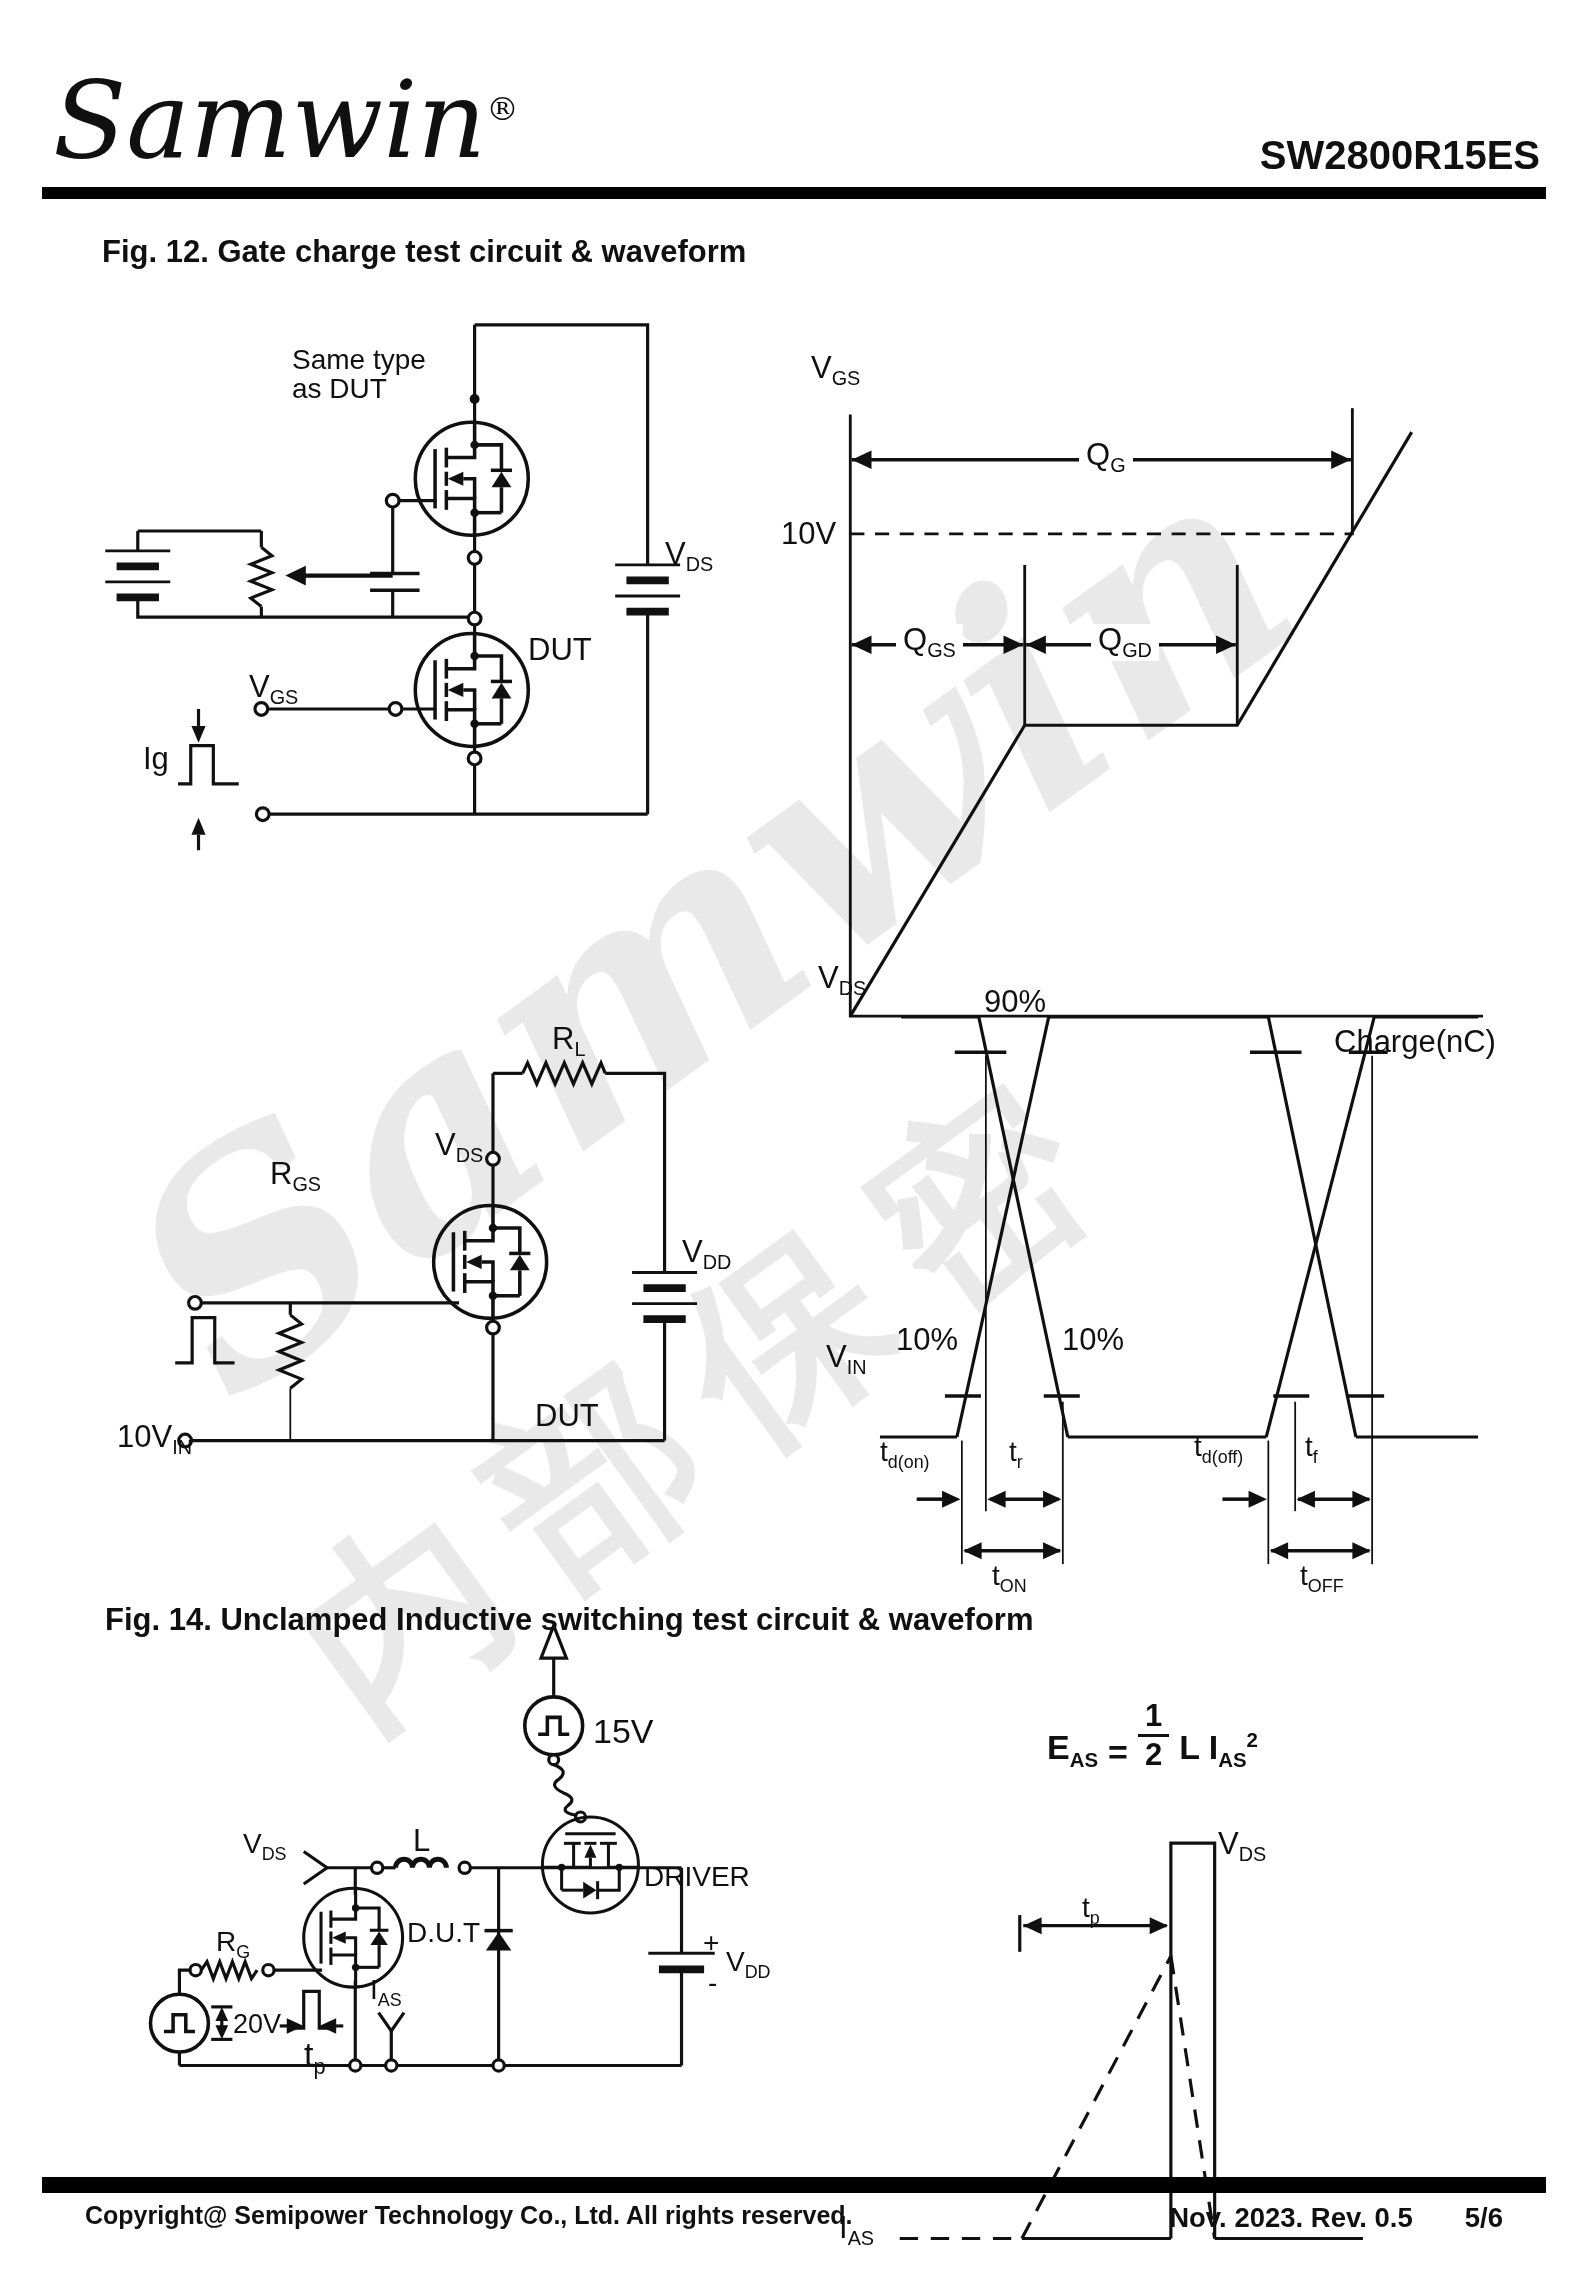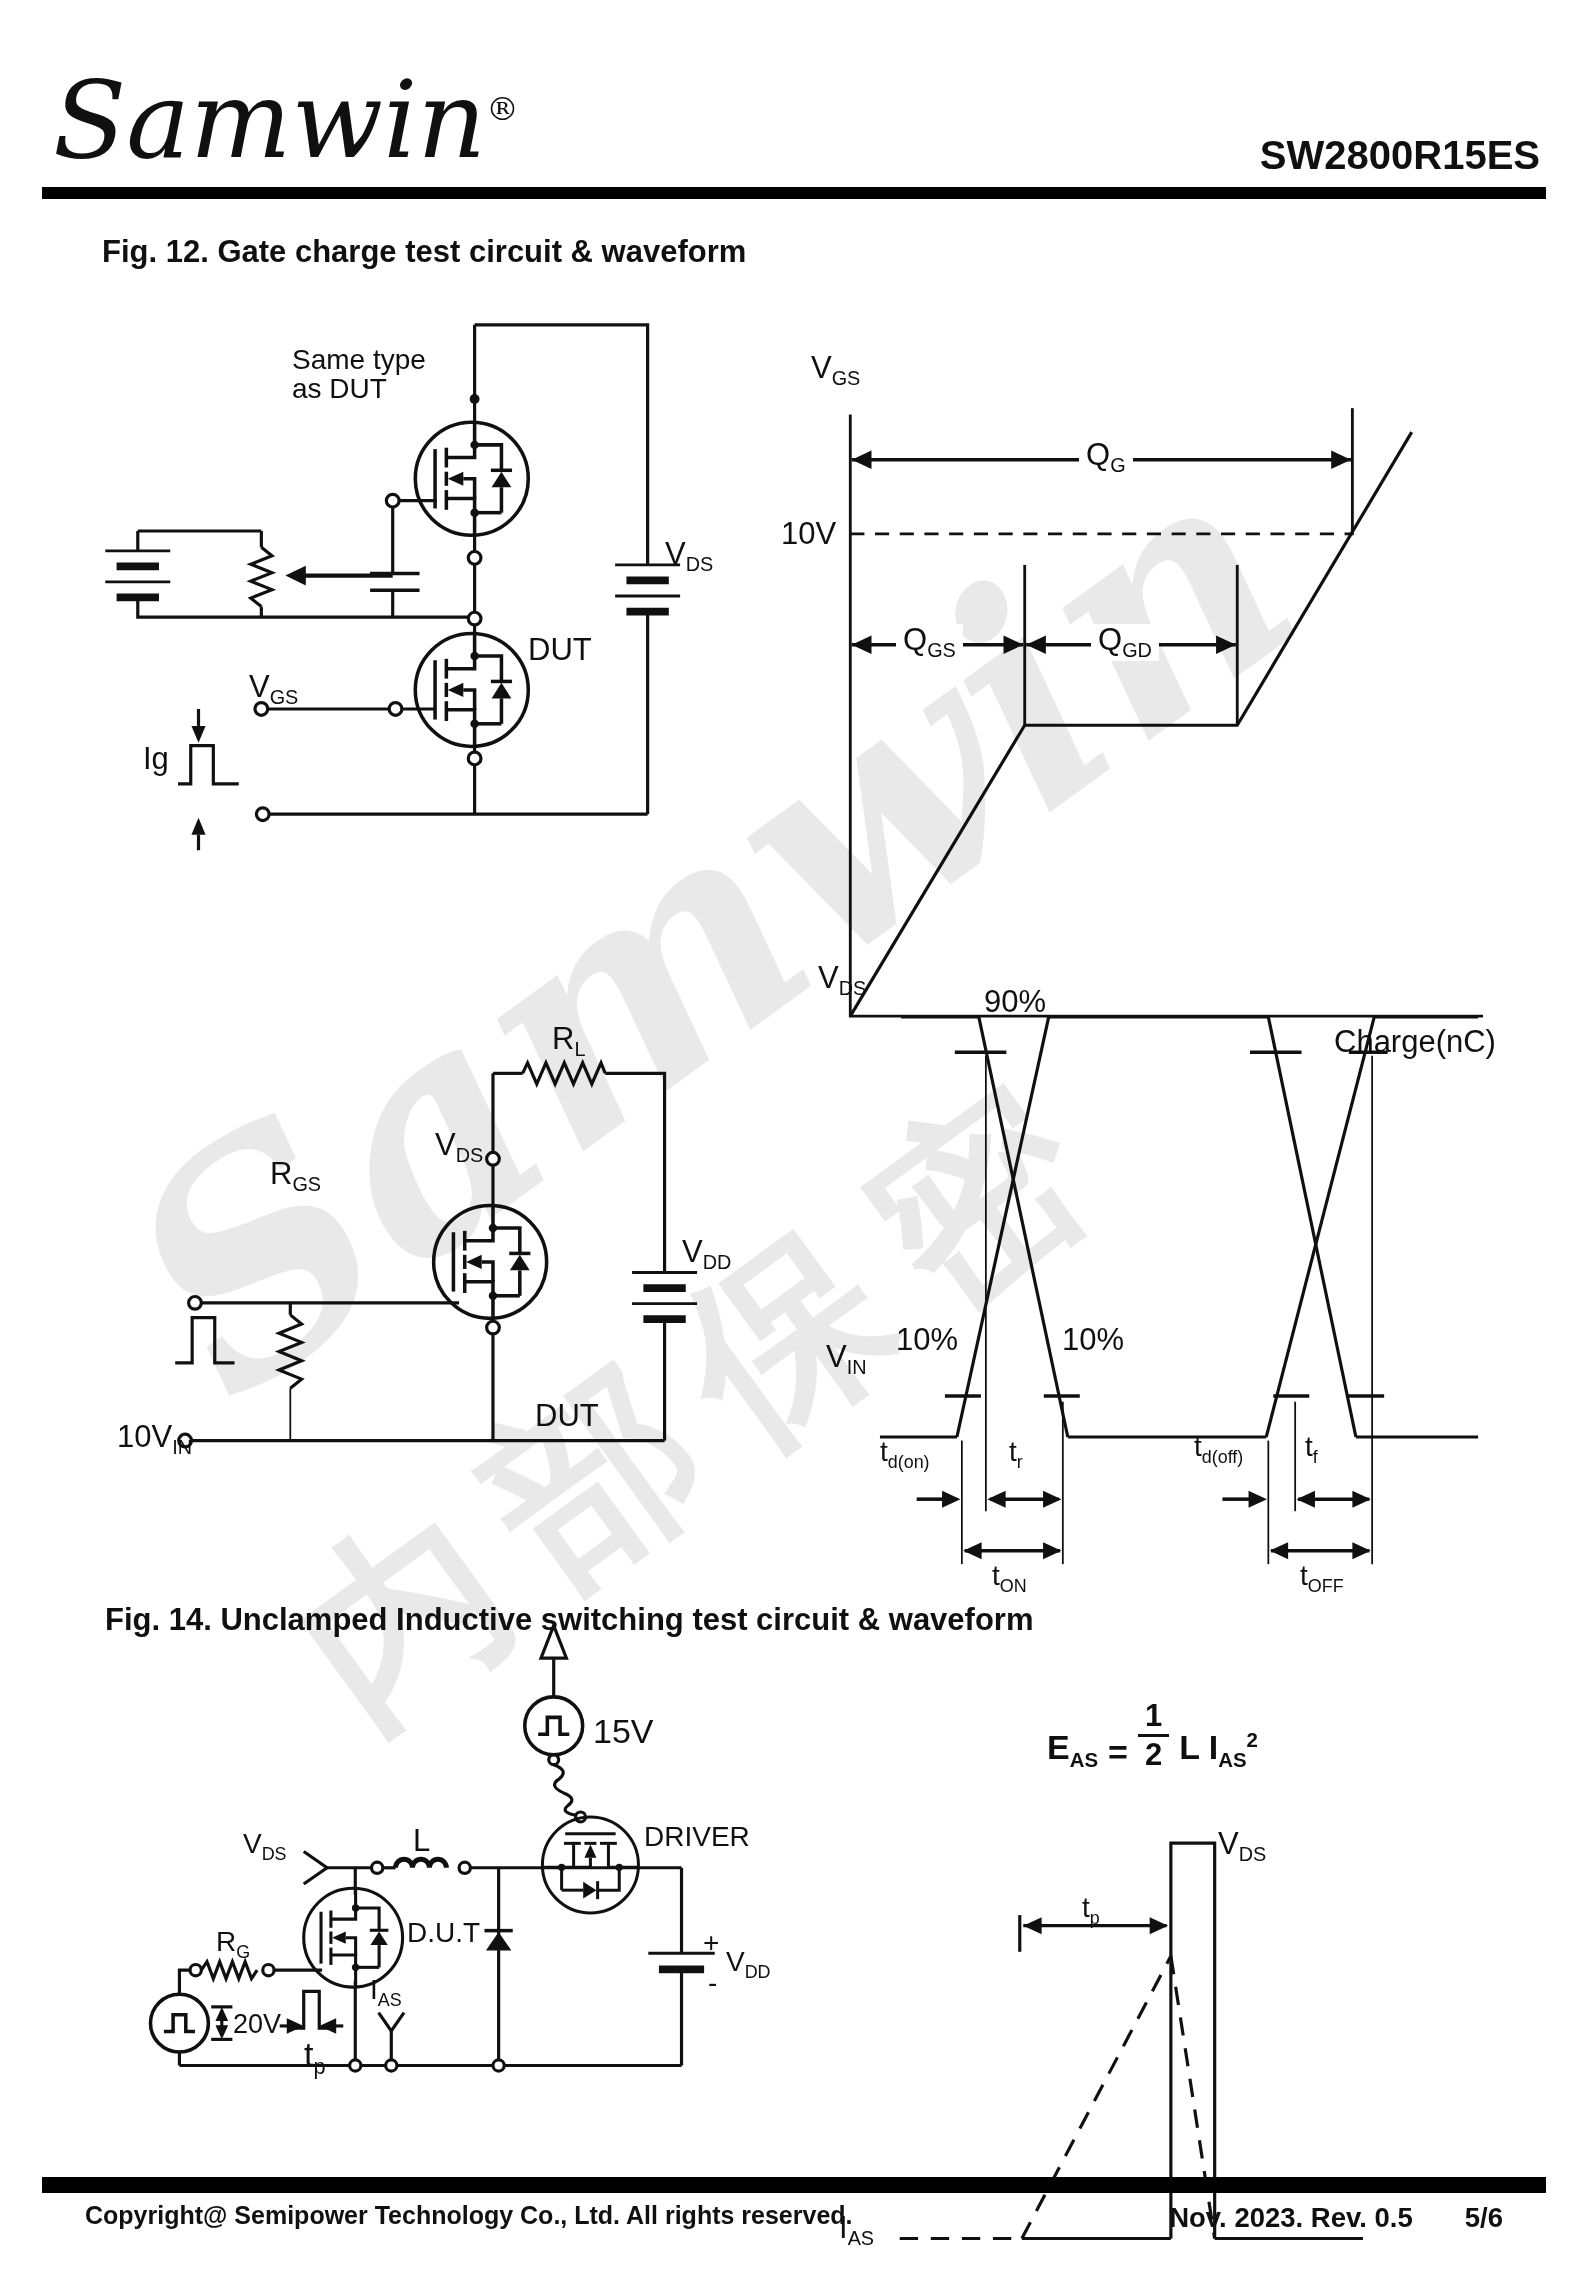--- a/index.html
+++ b/index.html
@@ -341,21 +341,21 @@
   <div class="lbl" style="left:1062px;top:1324px">10%</div>
   <div class="lbl" style="left:826px;top:1341px"><span>V</span><sub>IN</sub></div>
   <div class="lbl small40" style="left:880px;top:1437px"><span>t</span><sub>d(on)</sub></div>
   <div class="lbl small40" style="left:1009px;top:1437px"><span>t</span><sub>r</sub></div>
   <div class="lbl small40" style="left:1194px;top:1432px"><span>t</span><sub>d(off)</sub></div>
   <div class="lbl small40" style="left:1305px;top:1432px"><span>t</span><sub>f</sub></div>
   <div class="lbl small40 bgw" style="left:985px;top:1561px"><span>t</span><sub>ON</sub></div>
   <div class="lbl small40 bgw" style="left:1293px;top:1561px"><span>t</span><sub>OFF</sub></div>
 
   <div class="lbl small36" style="left:593px;top:1714px">15V</div>
-  <div class="lbl small40" style="left:644px;top:1822px">DRIVER</div>
+  <div class="lbl small40" style="left:644px;top:1862px">DRIVER</div>
   <div class="lbl" style="left:413px;top:1825px">L</div>
   <div class="lbl small40" style="left:243px;top:1829px"><span>V</span><sub>DS</sub></div>
   <div class="lbl small40" style="left:216px;top:1927px"><span>R</span><sub>G</sub></div>
   <div class="lbl small40" style="left:407px;top:1918px">D.U.T</div>
   <div class="lbl small38" style="left:233px;top:2010px">20V</div>
   <div class="lbl small36" style="left:304px;top:2037px"><span>t</span><sub>p</sub></div>
   <div class="lbl small40" style="left:370px;top:1975px"><span>I</span><sub>AS</sub></div>
   <div class="lbl small40" style="left:703px;top:1928px">+</div>
   <div class="lbl small40" style="left:726px;top:1947px"><span>V</span><sub>DD</sub></div>
   <div class="lbl small40" style="left:708px;top:1968px">-</div>

